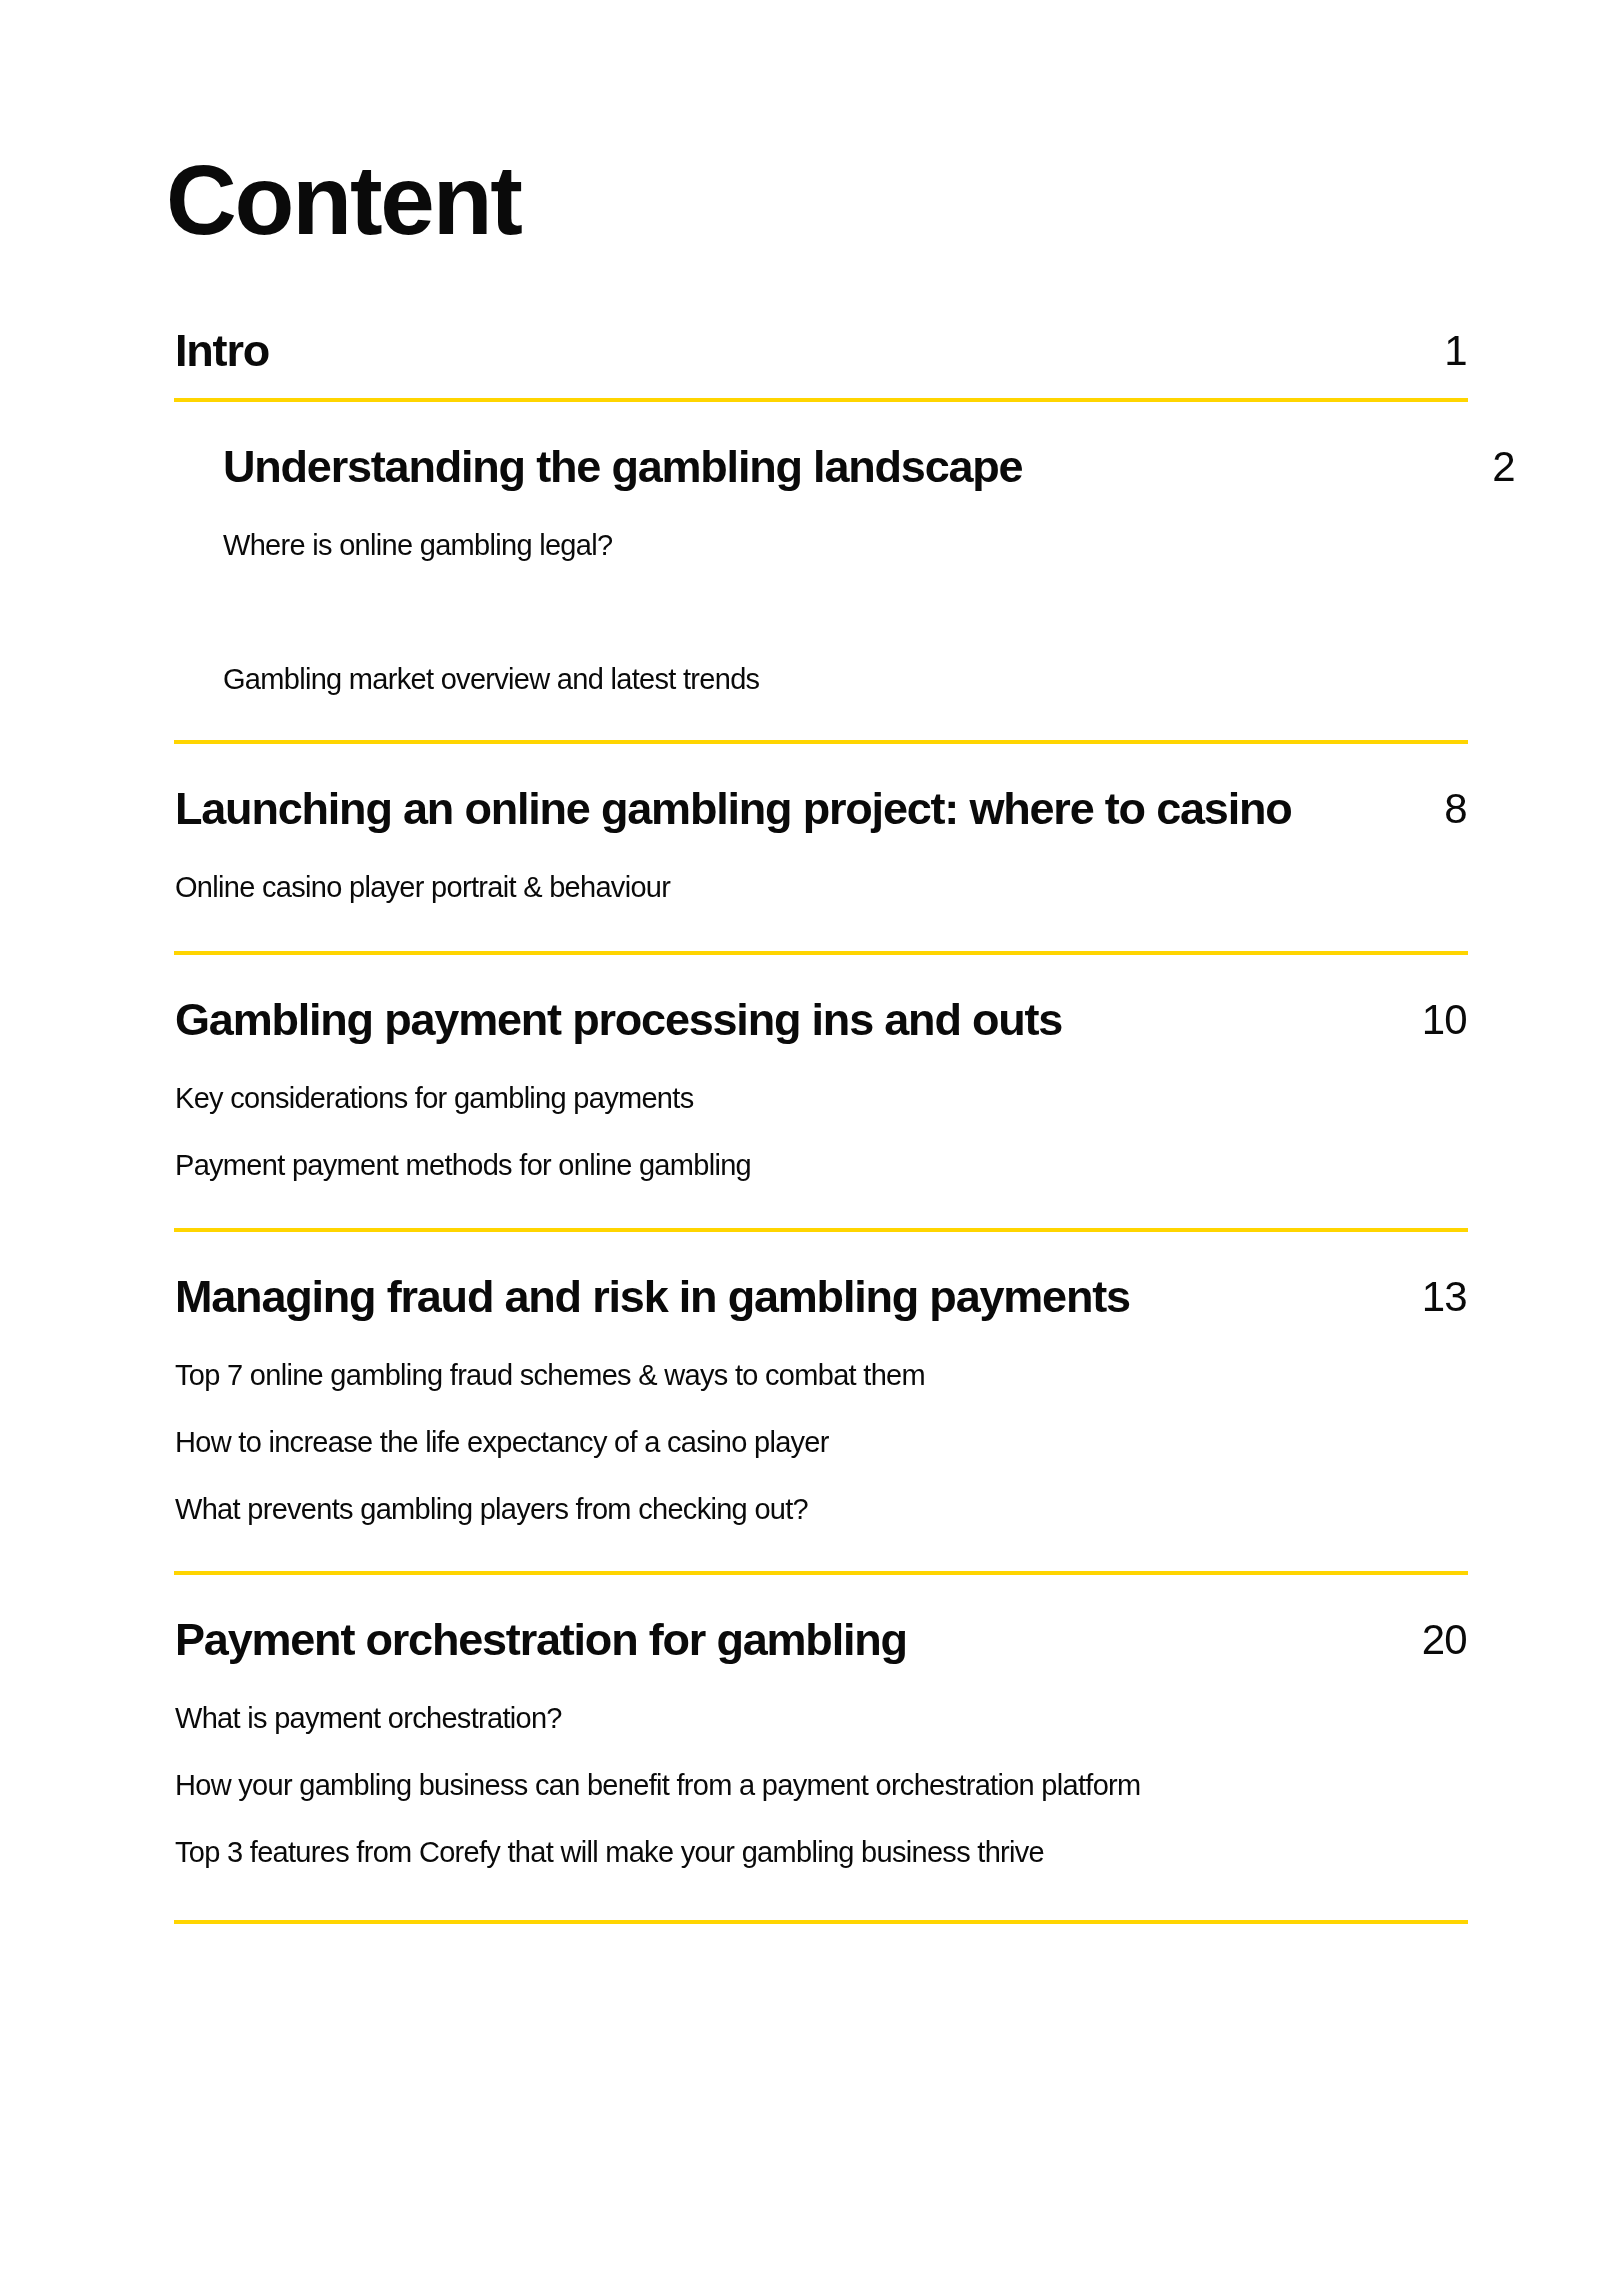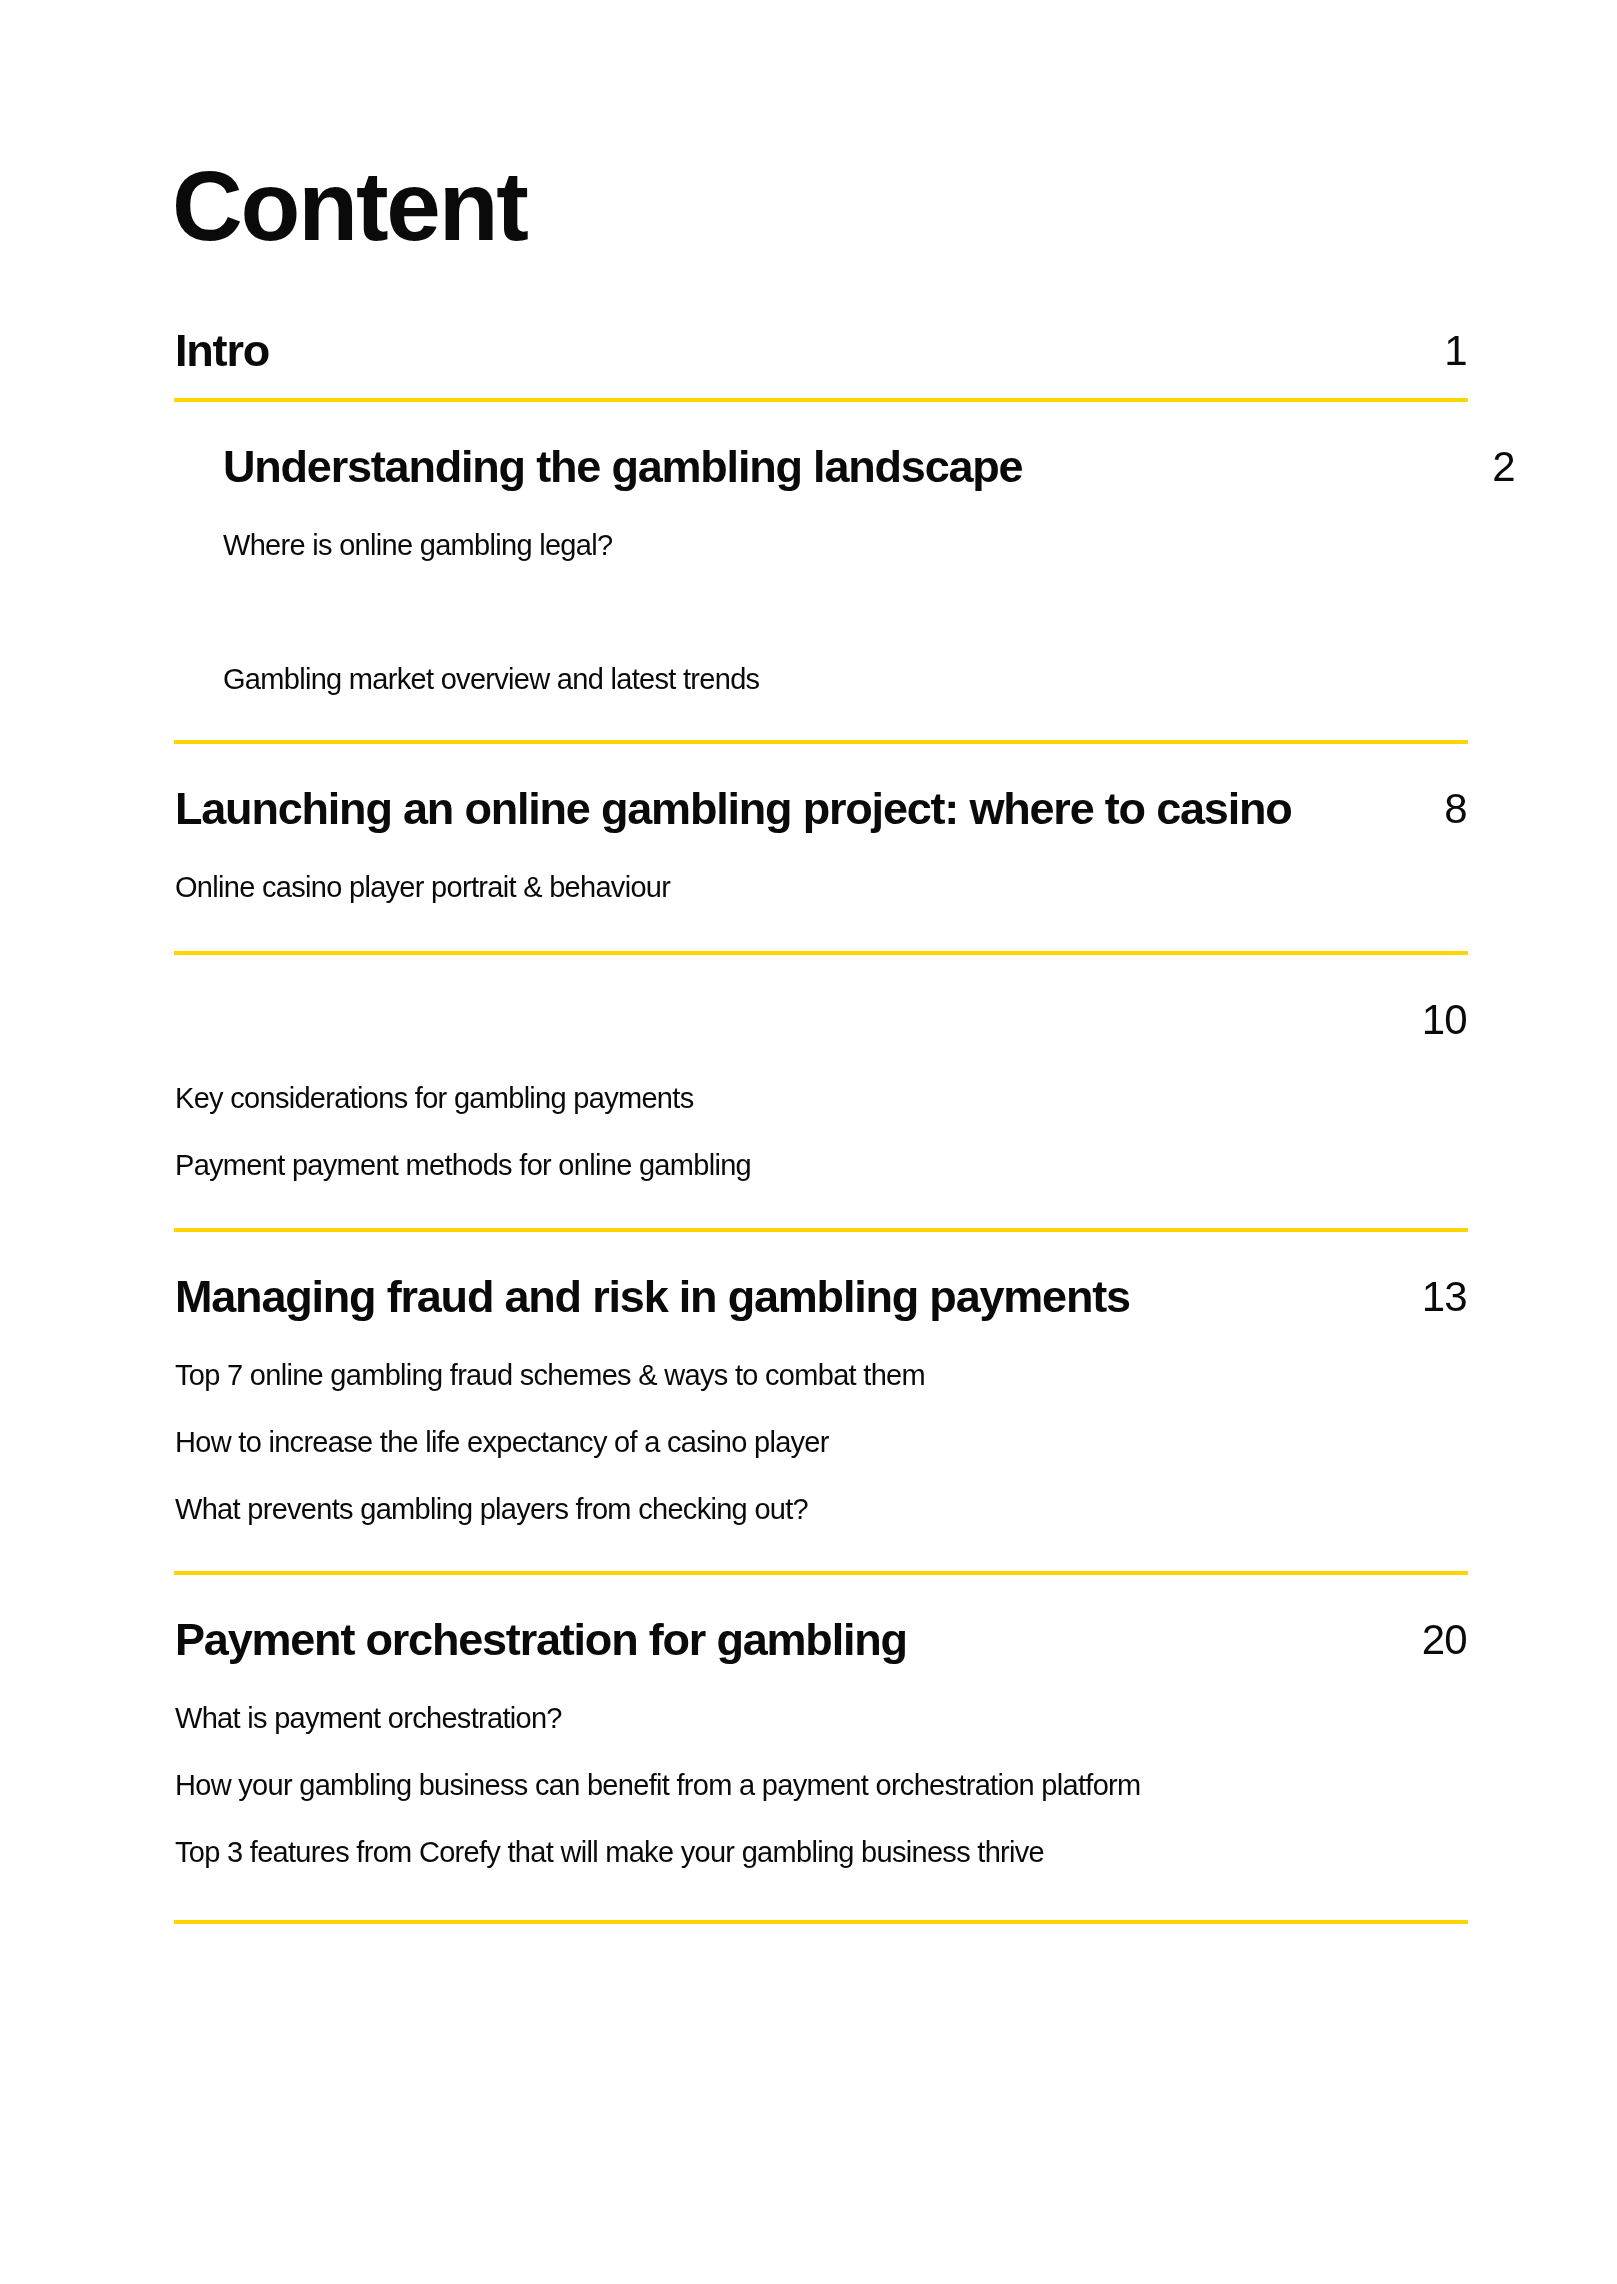--- a/index.html
+++ b/index.html
@@ -12,21 +12,21 @@
       height: 2284px;
       position: relative;
       overflow: hidden;
       color: #0a0a0a;
       font-family: "Liberation Sans", "DejaVu Sans", sans-serif;
     }
     .page-title {
       position: absolute;
       left: 162px;
       top: 138px;
-      margin: 10px;
+      margin: 4px;
       font-size: 98px;
       font-weight: 700;
       letter-spacing: -2.2px;
       line-height: 116px;
       white-space: nowrap;
     }
     .toc {
       position: absolute;
       left: 12px;
       top: 0;
@@ -98,20 +98,21 @@
   <div class="divider" style="top: 740px; background: rgb(255, 213, 0);"></div>
 
   <div class="section" style="top:780px;height:146px;">
     <div class="section-heading">Launching an online gambling project: where to casino</div>
     <div class="section-page">8</div>
     <div class="subitem" style="top:89px;">Online casino player portrait &amp; behaviour</div>
   </div>
   <div class="divider" style="top: 951px; background: rgb(255, 213, 0);"></div>
 
   <div class="section" style="top:991px;height:218px;">
+    <div class="section-heading">Gambling payment processing ins and outs</div>
     <div class="section-page">10</div>
     <div class="subitem" style="top:89px;">Key considerations for gambling payments</div>
     <div class="subitem" style="top:156px;">Payment payment methods for online gambling</div>
   </div>
   <div class="divider" style="top: 1228px; background: rgb(255, 213, 0);"></div>
 
   <div class="section" style="top:1268px;height:291px;">
     <div class="section-heading">Managing fraud and risk in gambling payments</div>
     <div class="section-page">13</div>
     <div class="subitem" style="top:89px;">Top 7 online gambling fraud schemes &amp; ways to combat them</div>

